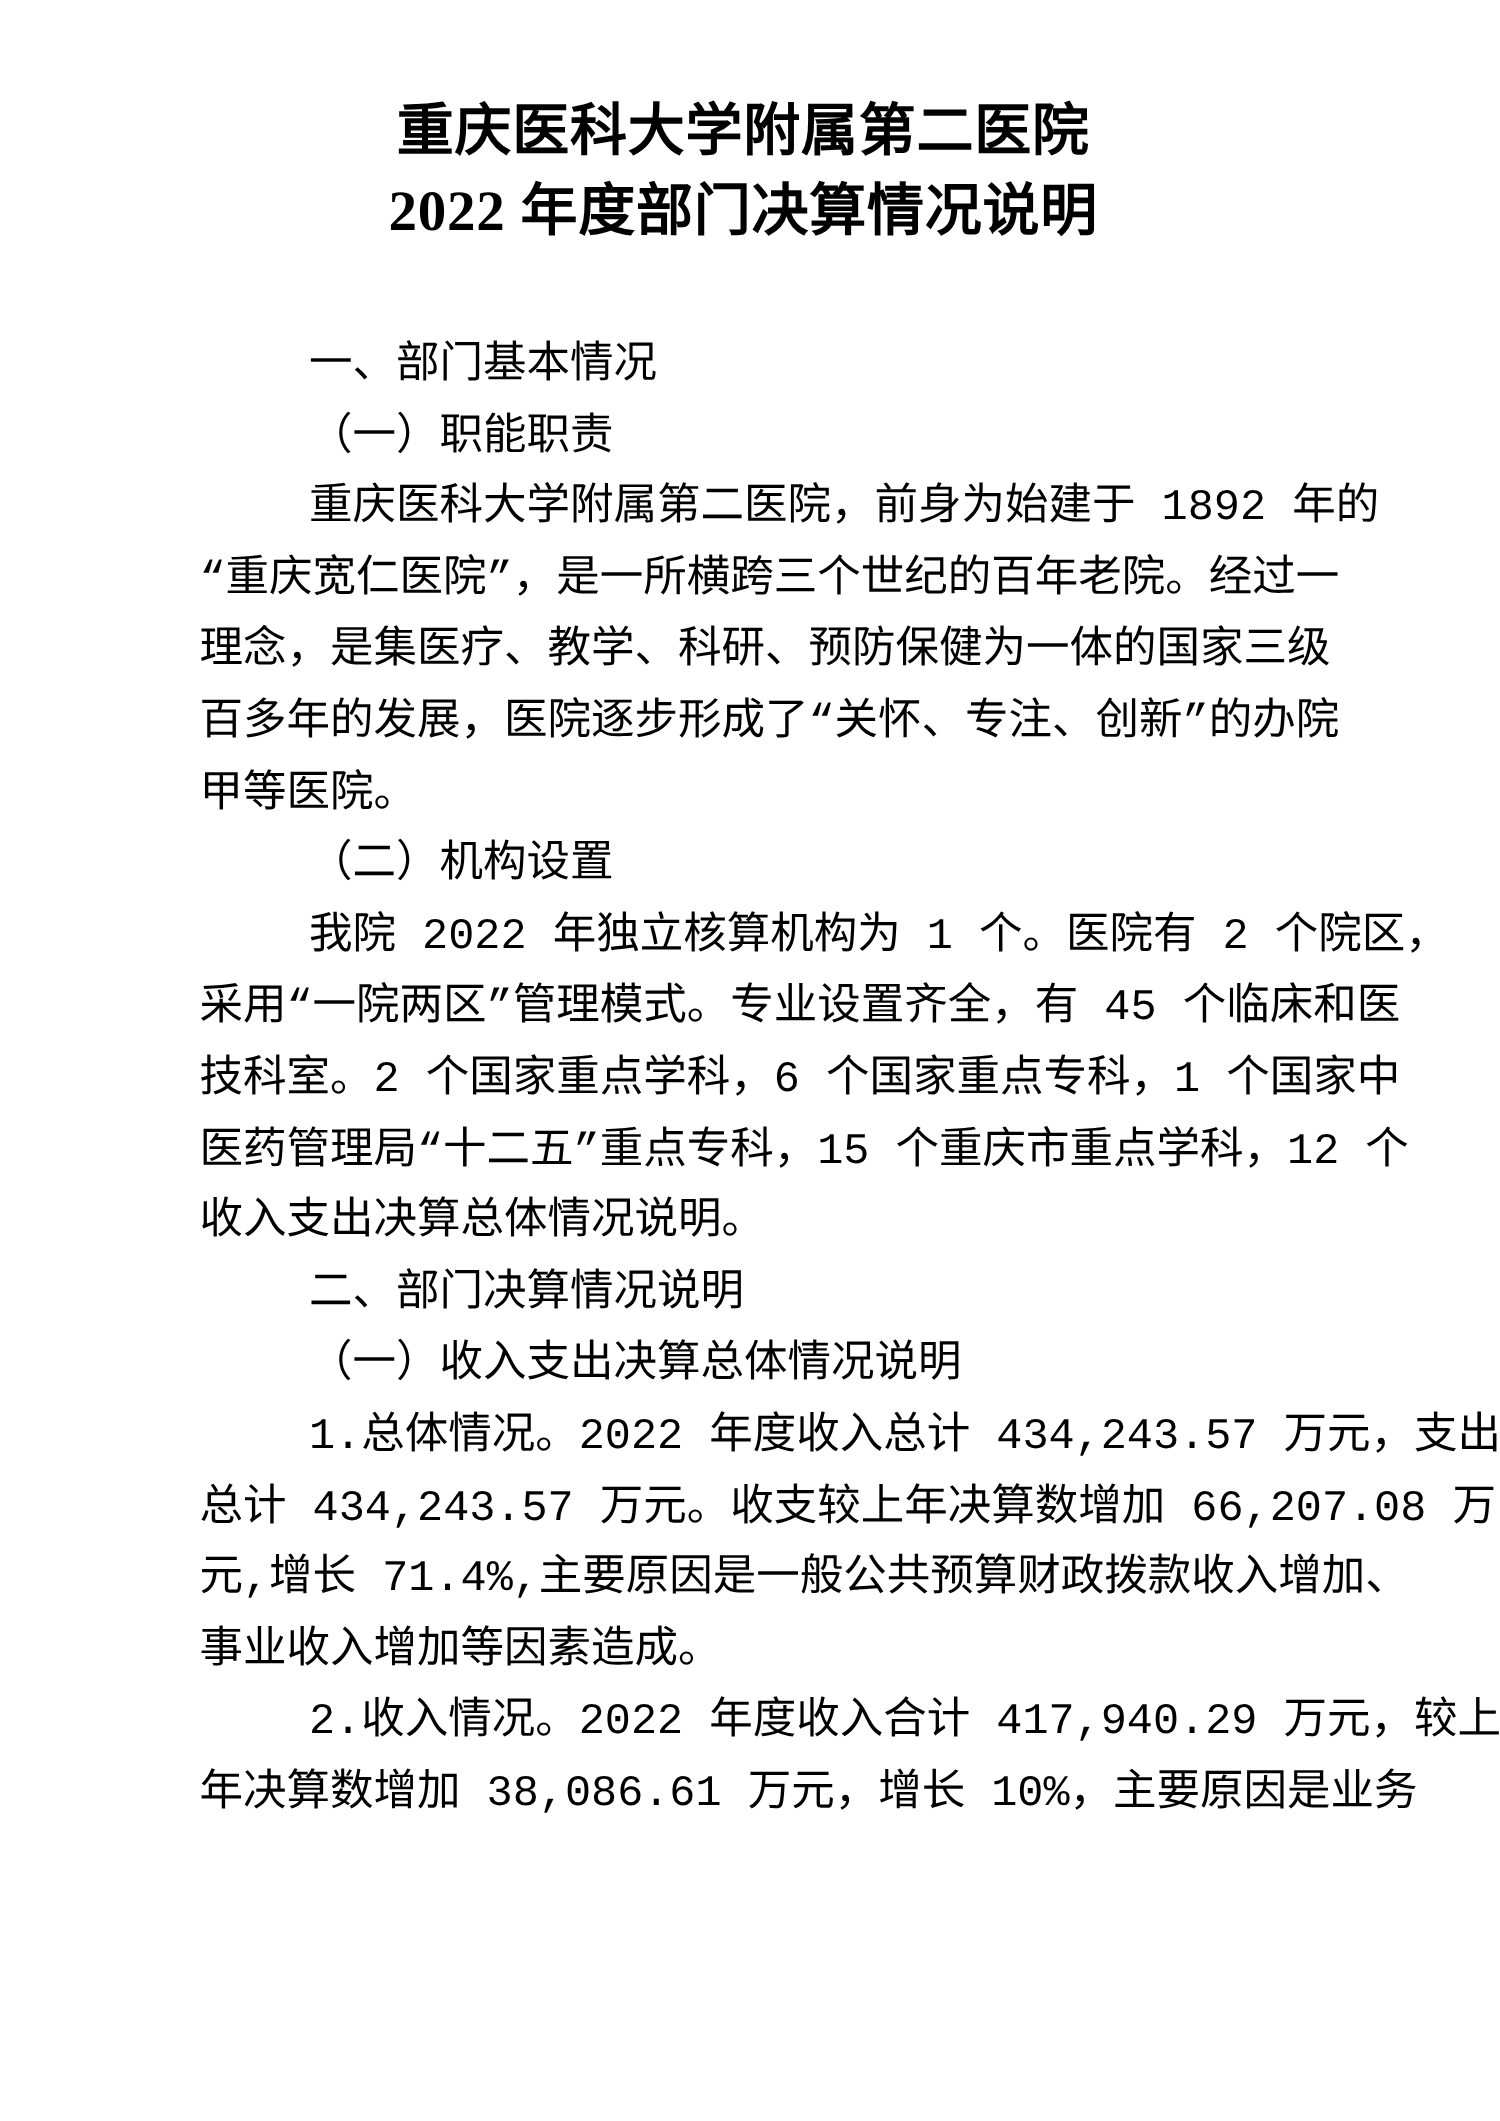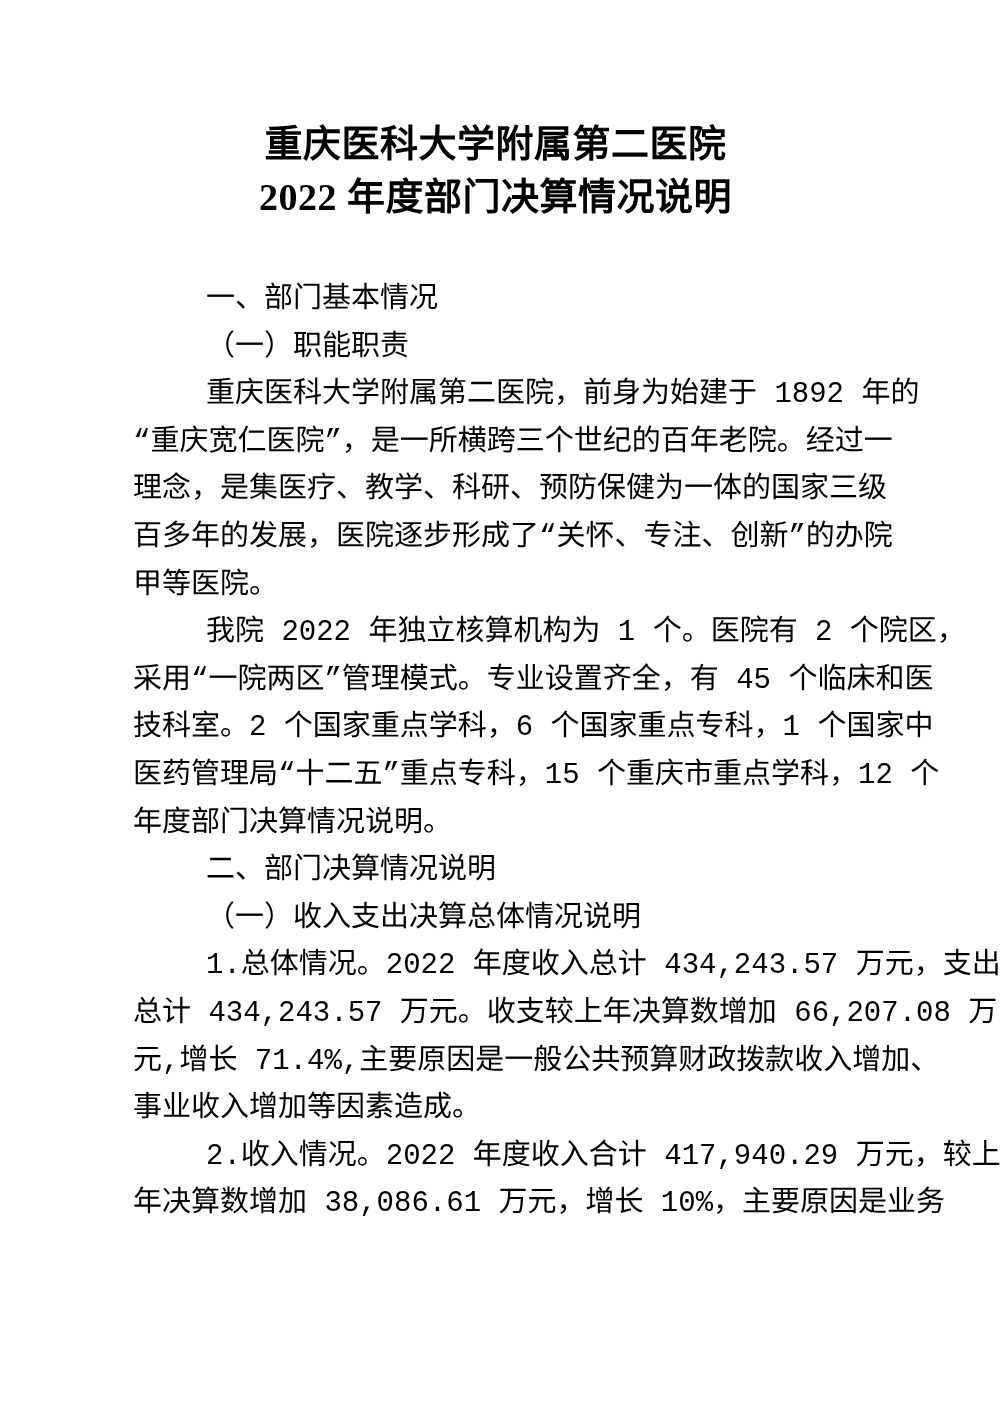--- a/index.html
+++ b/index.html
@@ -8,21 +8,21 @@
     height: 1414px;
     background: #ffffff;
     color: #000000;
     font-family: "Liberation Serif", "DejaVu Serif", serif;
     overflow: hidden;
   }
   .page {
     box-sizing: border-box;
     width: 1000px;
     height: 1414px;
-    padding: 118px 142px 0 133px;
+    padding: 62px 142px 0 133px;
     border-radius: 22px;
   }
   .title-block {
     text-align: center;
     font-size: 38px;
     font-weight: 700;
     line-height: 53px;
     letter-spacing: 0.5px;
     white-space: nowrap;
   }
@@ -57,25 +57,26 @@
   </div>
 
   <div class="body-block">
     <div class="ln in">一、部门基本情况</div>
     <div class="ln in">（一）职能职责</div>
     <div class="ln in j">重庆医科大学附属第二医院，前身为始建于 1892 年的</div>
     <div class="ln j">“重庆宽仁医院”，是一所横跨三个世纪的百年老院。经过一</div>
     <div class="ln j">理念，是集医疗、教学、科研、预防保健为一体的国家三级</div>
     <div class="ln j">百多年的发展，医院逐步形成了“关怀、专注、创新”的办院</div>
     <div class="ln">甲等医院。</div>
+    <div class="ln in">（二）机构设置</div>
     <div class="ln in j">我院 2022 年独立核算机构为 1 个。医院有 2 个院区，</div>
     <div class="ln j">采用“一院两区”管理模式。专业设置齐全，有 45 个临床和医</div>
     <div class="ln j">技科室。2 个国家重点学科，6 个国家重点专科，1 个国家中</div>
     <div class="ln j">医药管理局“十二五”重点专科，15 个重庆市重点学科，12 个</div>
-    <div class="ln">年度部门决算情况说明。</div>
+    <div class="ln">收入支出决算总体情况说明。</div>
     <div class="ln in">二、部门决算情况说明</div>
     <div class="ln in">（一）收入支出决算总体情况说明</div>
     <div class="ln in j">1.总体情况。2022 年度收入总计 434,243.57 万元，支出</div>
     <div class="ln j">总计 434,243.57 万元。收支较上年决算数增加 66,207.08 万</div>
     <div class="ln j">元,增长 71.4%,主要原因是一般公共预算财政拨款收入增加、</div>
     <div class="ln">事业收入增加等因素造成。</div>
     <div class="ln in j">2.收入情况。2022 年度收入合计 417,940.29 万元，较上</div>
     <div class="ln j">年决算数增加 38,086.61 万元，增长 10%，主要原因是业务</div>
   </div>
 

